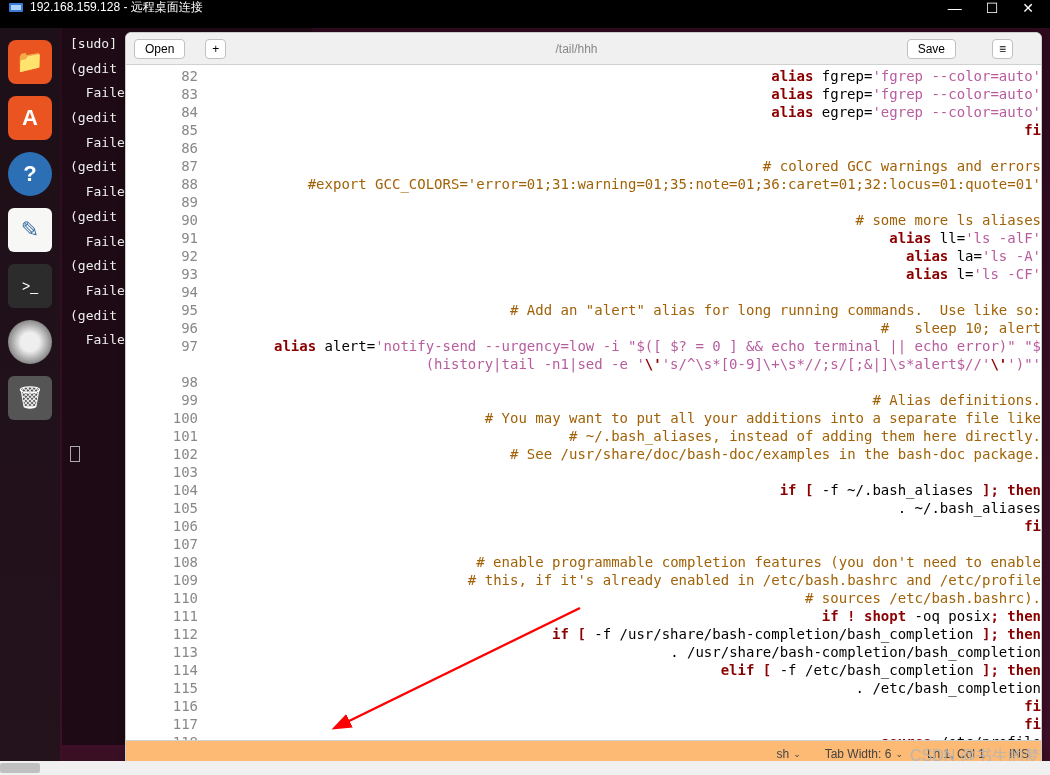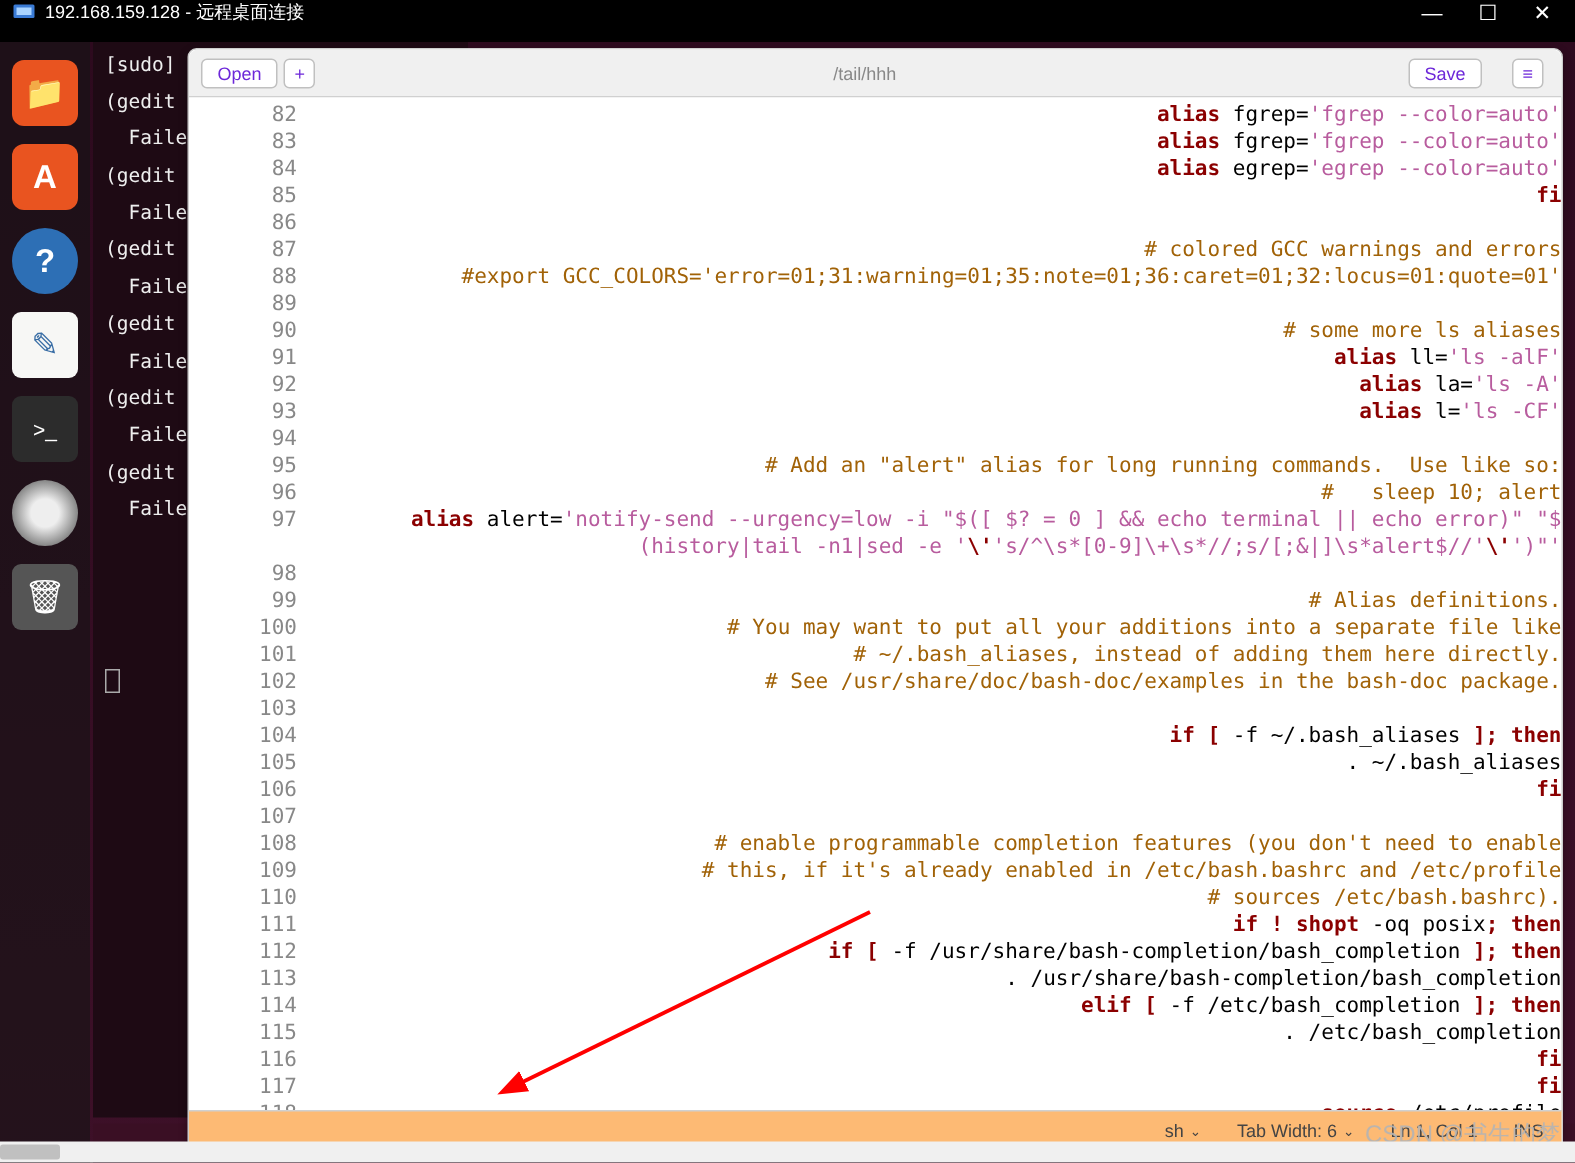--- a/index.html
+++ b/index.html
@@ -1,18 +1,18 @@
 <!DOCTYPE html>
 <html><head>
 <meta charset="utf-8">
 <style>
 * { margin: 0; padding: 0; box-sizing: border-box; }
 body { font-family: sans-serif; background: #000; width: 1050px; height: 775px; overflow: hidden; position: relative; }
 
-.titlebar { background: #000; color: #fff; height: 16px; display: flex; align-items: center; padding: 0 8px; position: relative; }
+.titlebar { background: #000; color: #fff; height: 16px; display: flex; align-items: flex-end; padding: 0 8px; position: relative; }
 .titlebar .icon { width: 16px; height: 16px; margin-right: 6px; display: inline-flex; align-items: center; justify-content: center; }
 .titlebar .title { font-size: 12px; flex: 1; }
 .winctrl { display: flex; gap: 24px; margin-right: 8px; }
 .winctrl span { font-size: 14px; cursor: default; }
 
 .desktop { position: absolute; top: 28px; left: 0; right: 0; bottom: 0; background: linear-gradient(180deg, #2d0a1e 0%, #3d1028 100%); }
 
 .dock { position: absolute; left: 0; top: 0; bottom: 0; width: 60px; background: rgba(20,20,20,0.6); display: flex; flex-direction: column; align-items: center; padding-top: 12px; gap: 12px; }
 .dock-item { width: 44px; height: 44px; border-radius: 8px; display: flex; align-items: center; justify-content: center; font-size: 22px; color: #fff; }
 .dock-item.orange { background: #e95420; }
@@ -23,21 +23,21 @@
 .dock-item.trash { background: #555; border-radius: 6px; }
 
 .terminal-bg { position: absolute; left: 62px; top: 0; width: 250px; bottom: 30px; background: #1e0a14; color: #eee; font-family: monospace; font-size: 13px; padding: 4px 8px; line-height: 1.9; }
 .terminal-bg .line { white-space: pre; }
 
 .panel-indicator { position: absolute; left: 70px; top: 418px; width: 10px; height: 16px; border: 1px solid #aaa; }
 .bottom-panel { position: absolute; left: 62px; right: 0; bottom: 0; height: 26px; background: #3a0f24; }
 
 .editor { position: absolute; left: 125px; right: 8px; top: 4px; bottom: 8px; background: #fff; border: 1px solid #ccc; border-radius: 6px 6px 0 0; display: flex; flex-direction: column; box-shadow: 0 2px 6px rgba(0,0,0,0.3); }
 .editor-header { height: 32px; background: #f0f0f0; border-bottom: 1px solid #d0d0d0; display: flex; align-items: center; padding: 0 8px; border-radius: 6px 6px 0 0; overflow: hidden; }
-.hbtn { border: 1px solid #c0c0c0; background: #fff; border-radius: 4px; padding: 2px 10px; font-size: 12px; color: #6d28d9; margin-right: 4px; }
+.hbtn { border: 1px solid #c0c0c0; background: #fff; border-radius: 4px; padding: 2px 10px; font-size: 12px; color: #000000; margin-right: 20px; }
 .hbtn.small { padding: 2px 6px; }
 .path { flex: 1; text-align: center; font-size: 12px; color: #888; }
 .editor-header .right { display: flex; gap: 16px; }
 
 .code-area { flex: 1; overflow: auto; font-family: "DejaVu Sans Mono", monospace; font-size: 14px; line-height: 18px; padding: 2px 0; white-space: pre; }
 .code-line { display: flex; }
 .gutter { width: 42px; text-align: right; color: #888; padding-right: 6px; flex-shrink: 0; user-select: none; margin-left: 36px; }
 .code { flex: 1; text-align: right; }
 
 .kw { color: #8B0000; font-weight: bold; }

